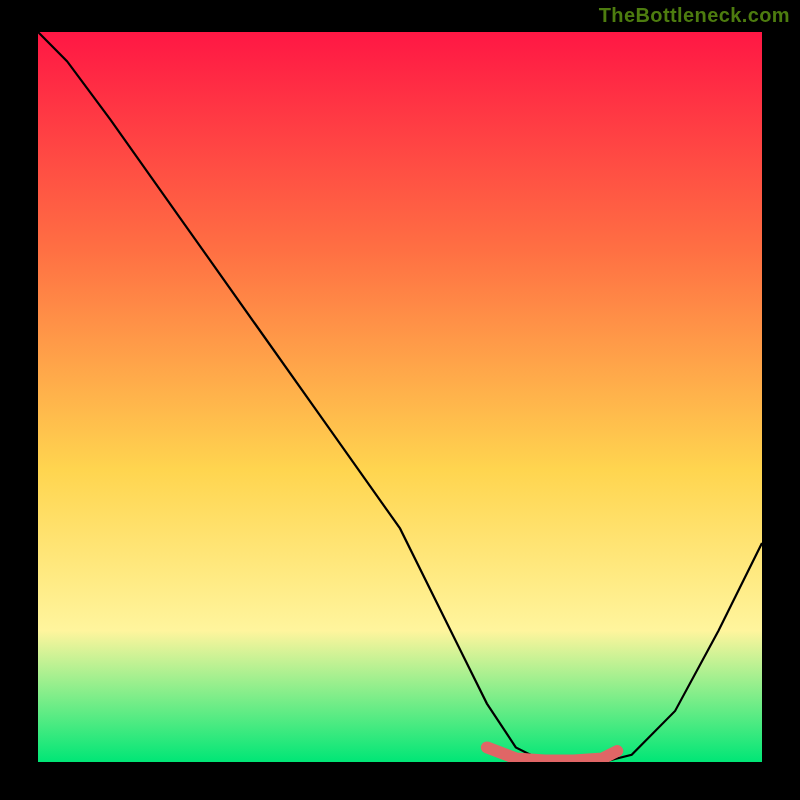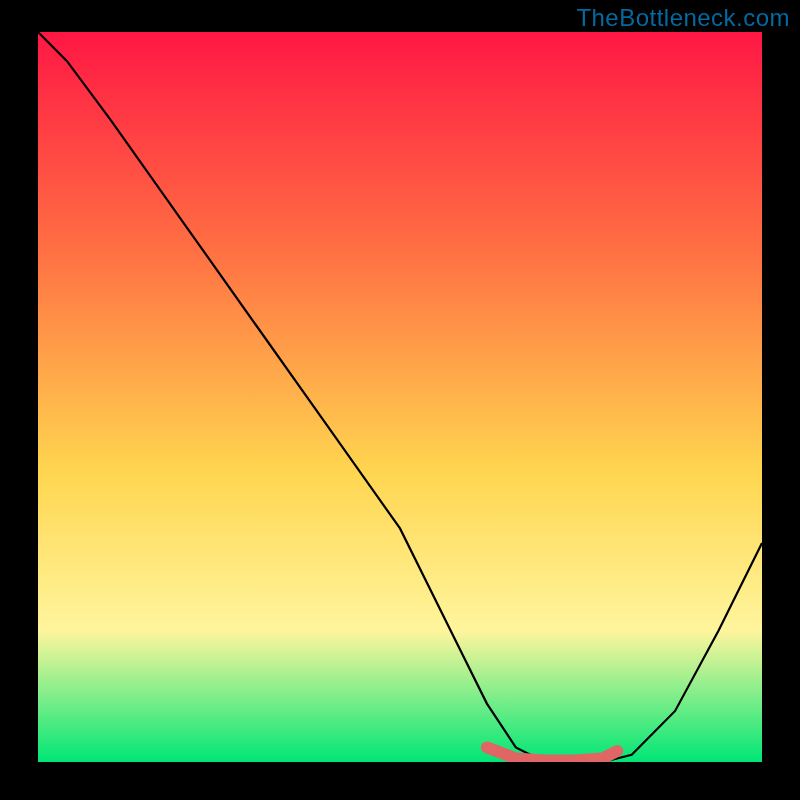--- a/index.html
+++ b/index.html
@@ -13,23 +13,23 @@
   .wrap {
     position: relative;
     width: 800px;
     height: 800px;
     background: #000;
   }
   .watermark {
     position: absolute;
     top: 4px;
     right: 10px;
-    color: #0369a1;
-    font-size: 24px;
-    font-weight: normal;
+    color: #4d7c0f;
+    font-size: 20px;
+    font-weight: bold;
     letter-spacing: 0.02em;
     user-select: none;
   }
   .plot {
     position: absolute;
     left: 38px;
     top: 32px;
     width: 724px;
     height: 730px;
   }

